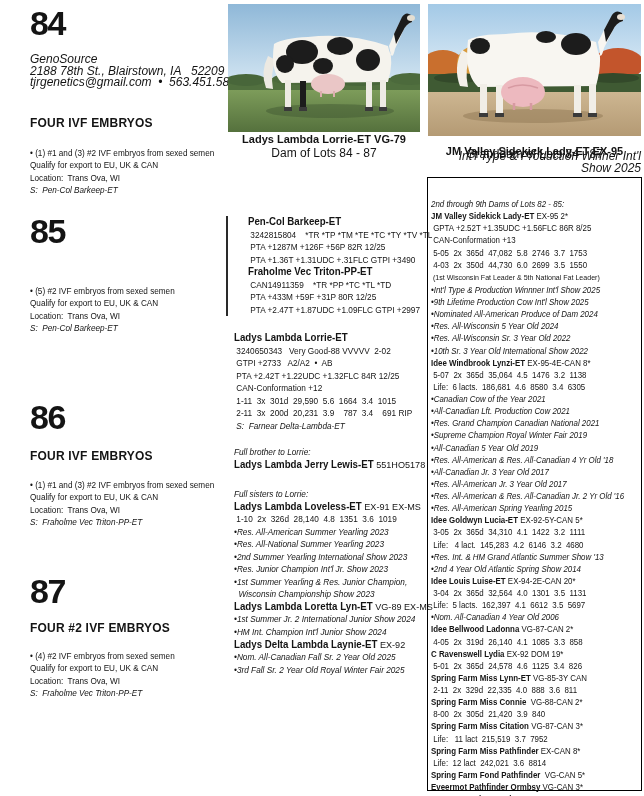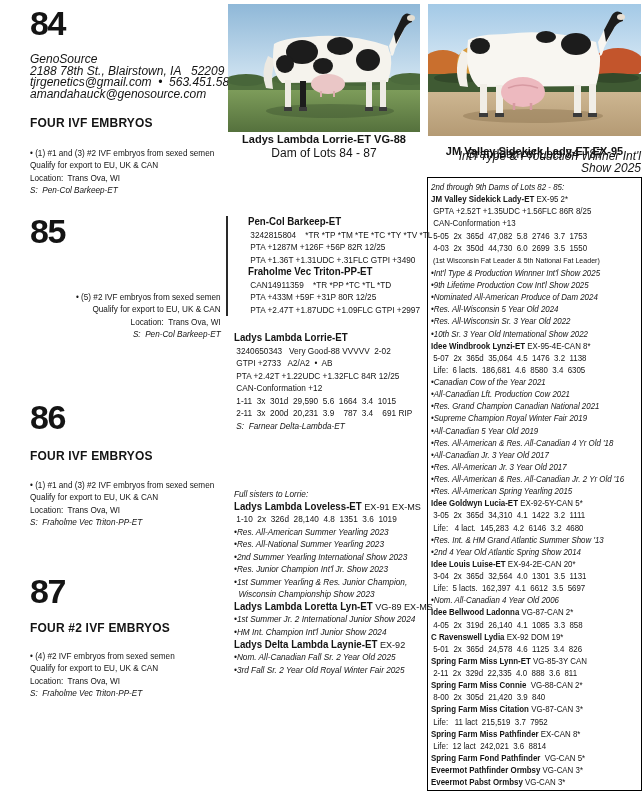--- a/index.html
+++ b/index.html
@@ -10,53 +10,52 @@
   .lot-title{font-size:12px;font-weight:800;letter-spacing:.2px;white-space:nowrap;}
   .ln{display:block;white-space:pre;transform-origin:left top;}
   .consignor .ln{font-size:12px;line-height:11.7px;font-style:italic;}
   .lot-details .ln{font-size:8.8px;line-height:12.4px;transform:scaleX(.93);}
   .lot-details .ln.i{font-style:italic;}
   .cap{text-align:center;font-size:12px;line-height:12px;}
   .cap.bc{font-weight:bold;font-size:11px;}
   .cap.ic{font-style:italic;}
   .ped .ln{font-size:8.5px;line-height:12.55px;transform:scaleX(.97);}
   .sires{border-left:2px solid #2a2a2a;padding-left:20px;}
-  .box{border:1.5px solid #000;box-sizing:border-box;padding:3px 3px;}
+  .box{border:1.5px solid #000;box-sizing:border-box;padding:20px 3px;}
   .box .ln{font-size:8.5px;line-height:12.12px;transform:scaleX(.93);}
   .r{white-space:pre;}
   .r.b{font-weight:bold;}
   .r.i{font-style:italic;}
   .r.n{font-weight:bold;font-size:10px;}
   .r.nr{font-size:9.4px;}
   .r.sm{font-size:7.6px;}
   .photo{overflow:hidden;}
   .photo svg{display:block;}
 </style>
 </head>
 <body>
 
 <div id="page">
 
   <div class="abs lotnum" style="left:30px;top:6px;">84</div>
   <div class="abs consignor" style="left:30px;top:54px;width:200px;">
       <div class="ln"><span class="r ">GenoSource</span></div>
       <div class="ln"><span class="r ">2188 78th St., Blairstown, IA   52209</span></div>
       <div class="ln"><span class="r ">tjrgenetics@gmail.com  •  563.451.5866 Tim</span></div>
-      <div class="ln"><span class="r ">amandahauck@genosource.com</span></div>
     </div>
   <div class="abs lot-title" style="left:30px;top:116px;">FOUR IVF EMBRYOS</div>
   <div class="abs lot-details" style="left:30px;top:147px;width:205px;">
     <div class="ln">• (1) #1 and (3) #2 IVF embryos from sexed semen</div>
     <div class="ln">Qualify for export to EU, UK &amp; CAN</div>
     <div class="ln">Location:  Trans Ova, WI</div>
     <div class="ln i">S:  Pen-Col Barkeep-ET</div>
   </div>
 
   <div class="abs lotnum" style="left:30px;top:214px;">85</div>
-  <div class="abs lot-details" style="left:30px;top:291px;width:205px;text-align:right;">
+  <div class="abs lot-details" style="left:30px;top:285px;width:205px;">
     <div class="ln">• (5) #2 IVF embryos from sexed semen</div>
     <div class="ln">Qualify for export to EU, UK &amp; CAN</div>
     <div class="ln">Location:  Trans Ova, WI</div>
     <div class="ln i">S:  Pen-Col Barkeep-ET</div>
   </div>
 
   <div class="abs lotnum" style="left:30px;top:400px;">86</div>
   <div class="abs lot-title" style="left:30px;top:449px;">FOUR IVF EMBRYOS</div>
   <div class="abs lot-details" style="left:30px;top:479px;width:205px;">
     <div class="ln">• (1) #1 and (3) #2 IVF embryos from sexed semen</div>
@@ -109,21 +108,21 @@
       <rect x="152" y="76" width="6" height="30" fill="#eeebe4"></rect>
       <rect x="56" y="103" width="8" height="4" fill="#3a3a3a"></rect>
       <rect x="71" y="103" width="8" height="4" fill="#3a3a3a"></rect>
       <rect x="137" y="103" width="8" height="4" fill="#3a3a3a"></rect>
       <rect x="151" y="103" width="8" height="4" fill="#3a3a3a"></rect>
       <ellipse cx="100" cy="80" rx="17" ry="10" fill="#eac6c6"></ellipse>
       <line x1="93" y1="87" x2="93" y2="93" stroke="#dcaeae" stroke-width="2"></line>
       <line x1="106" y1="87" x2="106" y2="93" stroke="#dcaeae" stroke-width="2"></line>
     </svg>
   </div>
-  <div class="abs cap bc" style="left:228px;top:133px;width:192px;">Ladys Lambda Lorrie-ET VG-88</div>
+  <div class="abs cap bc" style="left:228px;top:133px;width:192px;">Ladys Lambda Lorrie-ET VG-79</div>
   <div class="abs cap" style="left:228px;top:147px;width:192px;">Dam of Lots 84 - 87</div>
 
   <div class="abs ped sires" style="left:226px;top:216px;width:196px;">
       <div class="ln"><span class="r n">Pen-Col Barkeep-ET</span></div>
       <div class="ln"><span class="r "> 3242815804    *TR *TP *TM *TE *TC *TY *TV *TL</span></div>
       <div class="ln"><span class="r "> PTA +1287M +126F +56P 82R 12/25</span></div>
       <div class="ln"><span class="r "> PTA +1.36T +1.31UDC +.31FLC GTPI +3490</span></div>
       <div class="ln"><span class="r n">Fraholme Vec Triton-PP-ET</span></div>
       <div class="ln"><span class="r "> CAN14911359    *TR *PP *TC *TL *TD</span></div>
       <div class="ln"><span class="r "> PTA +433M +59F +31P 80R 12/25</span></div>
@@ -131,20 +130,24 @@
     </div>
   <div class="abs ped" style="left:234px;top:332px;width:192px;">
       <div class="ln"><span class="r n">Ladys Lambda Lorrie-ET</span></div>
       <div class="ln"><span class="r "> 3240650343   Very Good-88 VVVVV  2-02</span></div>
       <div class="ln"><span class="r "> GTPI +2733   A2/A2  •  AB</span></div>
       <div class="ln"><span class="r "> PTA +2.42T +1.22UDC +1.32FLC 84R 12/25</span></div>
       <div class="ln"><span class="r "> CAN-Conformation +12</span></div>
       <div class="ln"><span class="r "> 1-11  3x  301d  29,590  5.6  1664  3.4  1015</span></div>
       <div class="ln"><span class="r "> 2-11  3x  200d  20,231  3.9    787  3.4    691 RIP</span></div>
       <div class="ln"><span class="r i"> S:  Farnear Delta-Lambda-ET</span></div>
+    </div>
+  <div class="abs ped" style="left:234px;top:446px;width:192px;">
+      <div class="ln"><span class="r i">Full brother to Lorrie:</span></div>
+      <div class="ln"><span class="r n">Ladys Lambda Jerry Lewis-ET</span><span class="r nr"> 551HO5178</span></div>
     </div>
   <div class="abs ped" style="left:234px;top:488px;width:192px;">
       <div class="ln"><span class="r i">Full sisters to Lorrie:</span></div>
       <div class="ln"><span class="r n">Ladys Lambda Loveless-ET</span><span class="r nr"> EX-91 EX-MS</span></div>
       <div class="ln"><span class="r "> 1-10  2x  326d  28,140  4.8  1351  3.6  1019</span></div>
       <div class="ln"><span class="r i">•Res. All-American Summer Yearling 2023</span></div>
       <div class="ln"><span class="r i">•Res. All-National Summer Yearling 2023</span></div>
       <div class="ln"><span class="r i">•2nd Summer Yearling International Show 2023</span></div>
       <div class="ln"><span class="r i">•Res. Junior Champion Int'l Jr. Show 2023</span></div>
       <div class="ln"><span class="r i">•1st Summer Yearling &amp; Res. Junior Champion,</span></div>

